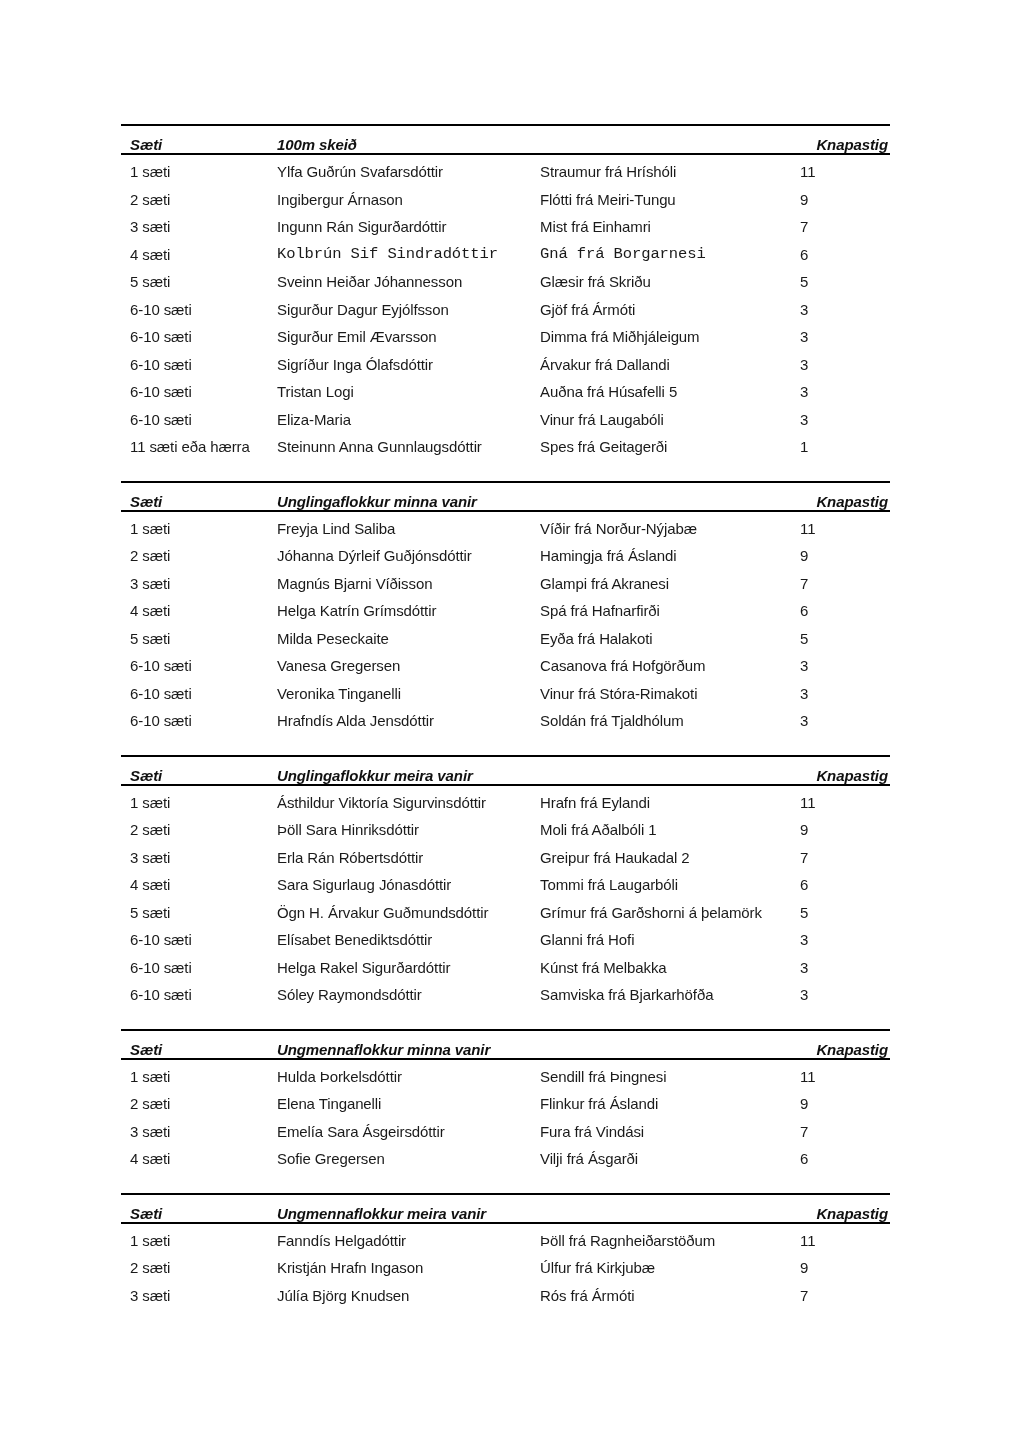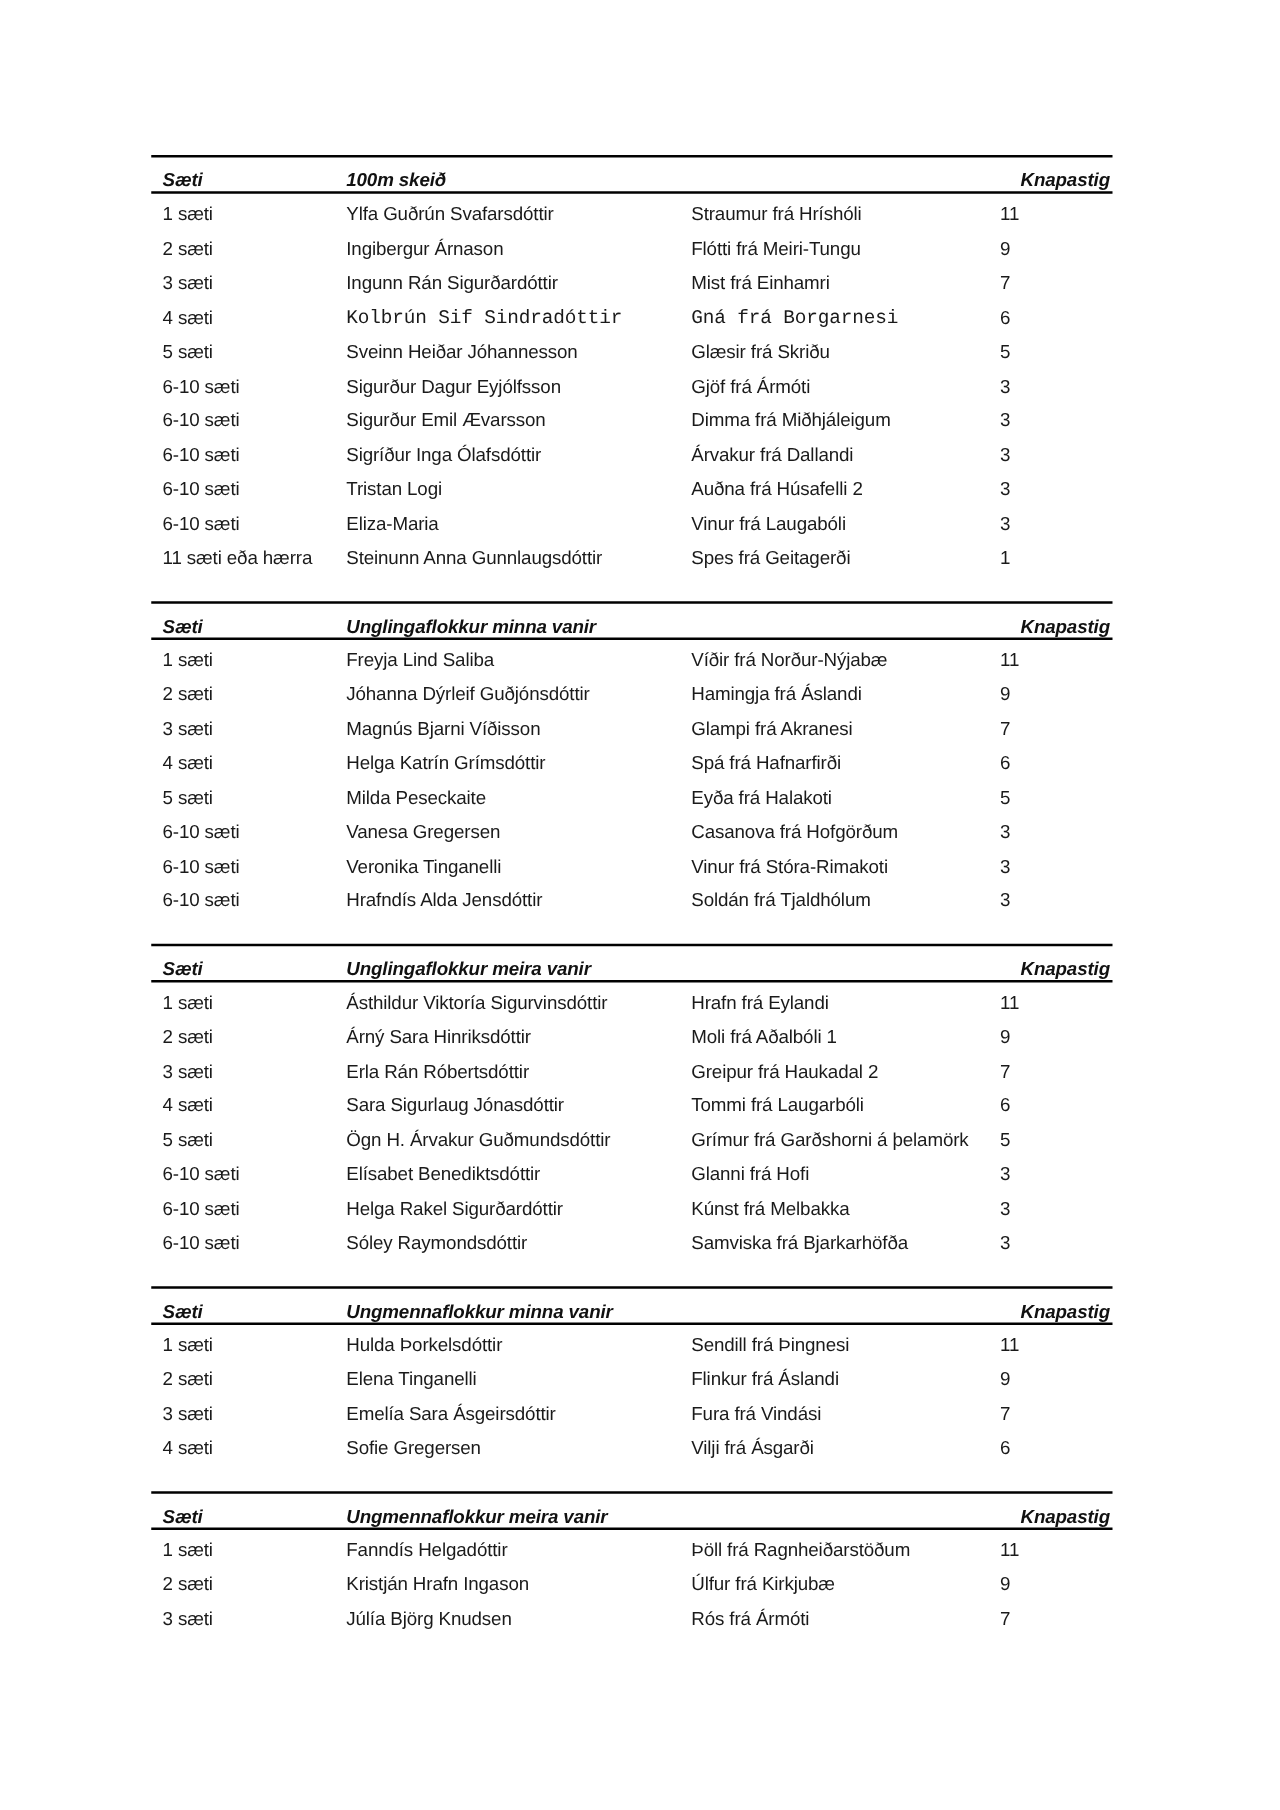--- a/index.html
+++ b/index.html
@@ -20,21 +20,21 @@
     letter-spacing:-0.1px;
   }
   .tbody { padding-top:3px; }
   .row {
     display:flex; align-items:center; height:27.5px;
     font-size:15px; letter-spacing:-0.1px;
   }
   .cell { white-space:nowrap; overflow:visible; }
   .col-seat   { width:156px; padding-left:9px; box-sizing:border-box; flex:none; }
   .col-rider  { width:263px; flex:none; }
-  .col-horse  { flex:1 1 auto;margin-left:13px; }
+  .col-horse  { flex:1 1 auto; }
   .col-points { width:112px; flex:none; text-align:left; padding-left:22px; box-sizing:border-box; }
   .thead .col-title  { flex:1 1 auto;margin-top:44px; }
   .thead .col-points { text-align:right; padding-left:0; padding-right:2px; }
   .serif .col-rider, .serif .col-horse {
     font-family:Liberation Mono, monospace; font-size:15.5px;
   }
 </style>
 </head>
 <body>
 
@@ -92,21 +92,21 @@
           </div>
           <div class="row">
             <div class="cell col-seat">6-10 sæti</div>
             <div class="cell col-rider">Sigríður Inga Ólafsdóttir</div>
             <div class="cell col-horse">Árvakur frá Dallandi</div>
             <div class="cell col-points">3</div>
           </div>
           <div class="row">
             <div class="cell col-seat">6-10 sæti</div>
             <div class="cell col-rider">Tristan Logi</div>
-            <div class="cell col-horse">Auðna frá Húsafelli 2</div>
+            <div class="cell col-horse">Auðna frá Húsafelli 5</div>
             <div class="cell col-points">3</div>
           </div>
           <div class="row">
             <div class="cell col-seat">6-10 sæti</div>
             <div class="cell col-rider">Eliza-Maria</div>
             <div class="cell col-horse">Vinur frá Laugabóli</div>
             <div class="cell col-points">3</div>
           </div>
           <div class="row">
             <div class="cell col-seat">11 sæti eða hærra</div>
@@ -183,21 +183,21 @@
       </div>
       <div class="tbody">
           <div class="row">
             <div class="cell col-seat">1 sæti</div>
             <div class="cell col-rider">Ásthildur Viktoría Sigurvinsdóttir</div>
             <div class="cell col-horse">Hrafn frá Eylandi</div>
             <div class="cell col-points">11</div>
           </div>
           <div class="row">
             <div class="cell col-seat">2 sæti</div>
-            <div class="cell col-rider">Árný Sara Hinriksdóttir</div>
+            <div class="cell col-rider">Þöll Sara Hinriksdóttir</div>
             <div class="cell col-horse">Moli frá Aðalbóli 1</div>
             <div class="cell col-points">9</div>
           </div>
           <div class="row">
             <div class="cell col-seat">3 sæti</div>
             <div class="cell col-rider">Erla Rán Róbertsdóttir</div>
             <div class="cell col-horse">Greipur frá Haukadal 2</div>
             <div class="cell col-points">7</div>
           </div>
           <div class="row">

